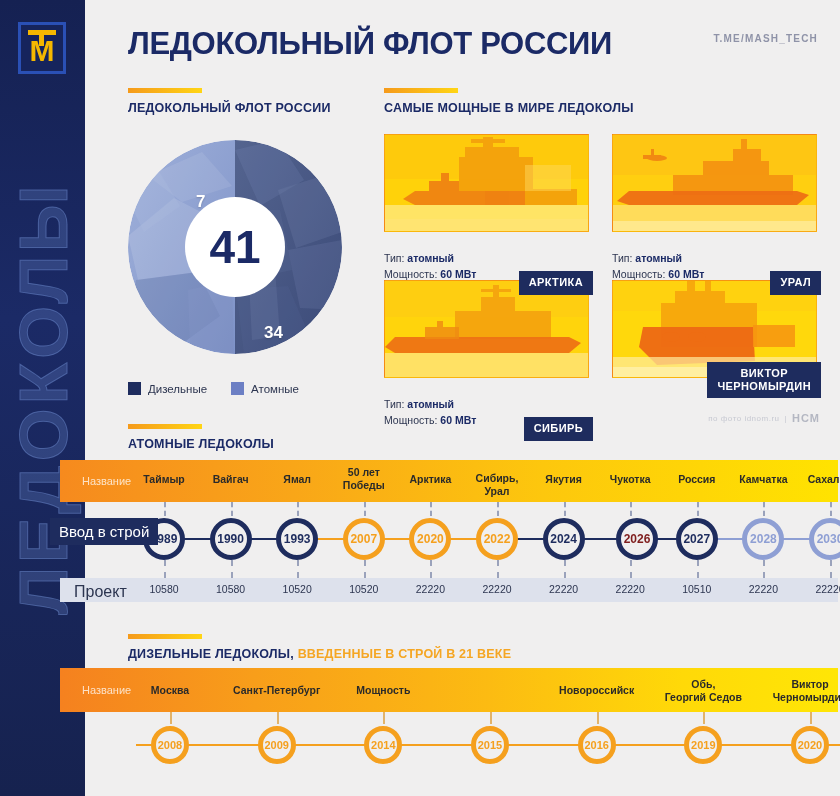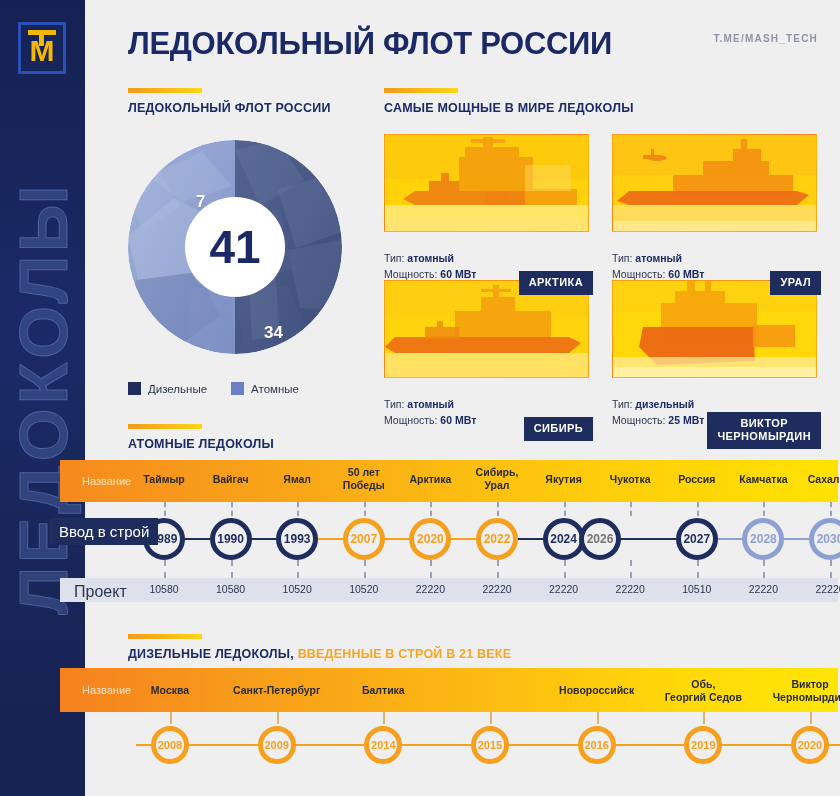--- a/index.html
+++ b/index.html
@@ -366,44 +366,40 @@
           </g>
           <g fill="#f79410" opacity="0.85">
             <rect x="140" y="44" width="42" height="22"></rect>
           </g>
           <rect x="0" y="76" width="205" height="22" fill="#ffeda0" opacity="0.7"></rect>
           <rect x="0" y="86" width="205" height="12" fill="#fff5c0" opacity="0.6"></rect>
         </svg>
       </div>
       <div class="tag" style="bottom:-20px; white-space:pre-line;">ВИКТОР
 ЧЕРНОМЫРДИН</div>
-      <div class="meta" style="margin-top:18px;">
-        <div><span>Тип:</span> <b>дизельный</b></div>
-        <div><span>Мощность:</span> <b>25 МВт</b></div>
-      </div>
     </div>
   </div>
 
   <div class="credit">
     <span>по фото idnom.ru</span>
     <span>|</span>
     <span class="big">НСМ</span>
   </div>
 
   <div class="tl" id="nuclear-tl" style="left:60px; top:460px; width:780px;">
     <div class="tl-head" id="nuc-head" style="position:absolute; left:0; top:0; width:778px; height:42px;
                 background:linear-gradient(90deg,#f68a1e 0%,#f9a618 30%,#fdc70d 62%,#ffe300 100%);">
       <div class="rowlab">Название</div>
     <div class="colname" style="left: 58px; top: 13px; width: 92px; white-space: pre-line;">Таймыр</div>
         <div class="colname" style="left: 124.6px; top: 13px; width: 92px; white-space: pre-line;">Вайгач</div>
         <div class="colname" style="left: 191.2px; top: 13px; width: 92px; white-space: pre-line;">Ямал</div>
         <div class="colname" style="left: 257.8px; top: 6px; width: 92px; white-space: pre-line;">50 лет
 Победы</div>
         <div class="colname" style="left: 324.4px; top: 13px; width: 92px; white-space: pre-line;">Арктика</div>
-        <div class="colname" style="left: 391px; top: 6px; width: 92px; white-space: pre-line;">Сибирь,
+        <div class="colname" style="left: 391px; top: 12px; width: 92px; white-space: pre-line;">Сибирь,
 Урал</div>
         <div class="colname" style="left: 457.6px; top: 13px; width: 92px; white-space: pre-line;">Якутия</div>
         <div class="colname" style="left: 524.2px; top: 13px; width: 92px; white-space: pre-line;">Чукотка</div>
         <div class="colname" style="left: 590.8px; top: 13px; width: 92px; white-space: pre-line;">Россия</div>
         <div class="colname" style="left: 657.4px; top: 13px; width: 92px; white-space: pre-line;">Камчатка</div>
         <div class="colname" style="left: 724px; top: 13px; width: 92px; white-space: pre-line;">Сахалин</div>
       </div>
     <div class="tl-body" id="nuc-body" style="position:absolute; left:0; top:42px; width:778px; height:76px;">
         <div class="tl-line" style="left: 104px; top: 36px; width: 66.6px; background: rgb(30, 44, 94);"></div>
         <div class="tl-line" style="left: 170.6px; top: 36px; width: 66.6px; background: rgb(30, 44, 94);"></div>
@@ -433,21 +429,21 @@
         <div class="tl-dash" style="left: 370.4px; top: 58px; height: 18px;"></div>
         <div class="tl-circ" style="left: 349.4px; top: 16px; border-color: rgb(245, 160, 30); color: rgb(245, 160, 30);">2020</div>
         <div class="tl-dash" style="left: 437px; top: 0px; height: 14px;"></div>
         <div class="tl-dash" style="left: 437px; top: 58px; height: 18px;"></div>
         <div class="tl-circ" style="left: 416px; top: 16px; border-color: rgb(245, 160, 30); color: rgb(245, 160, 30);">2022</div>
         <div class="tl-dash" style="left: 503.6px; top: 0px; height: 14px;"></div>
         <div class="tl-dash" style="left: 503.6px; top: 58px; height: 18px;"></div>
         <div class="tl-circ" style="left: 482.6px; top: 16px; border-color: rgb(30, 44, 94); color: rgb(30, 44, 94);">2024</div>
         <div class="tl-dash" style="left: 570.2px; top: 0px; height: 14px;"></div>
         <div class="tl-dash" style="left: 570.2px; top: 58px; height: 18px;"></div>
-        <div class="tl-circ" style="left: 519px; top: 16px; border-color: rgb(30, 44, 94); color: #737373;">2026</div>
+        <div class="tl-circ" style="left: 556px; top: 16px; border-color: rgb(30, 44, 94); color: #7f1d1d;">2026</div>
         <div class="tl-dash" style="left: 636.8px; top: 0px; height: 14px;"></div>
         <div class="tl-dash" style="left: 636.8px; top: 58px; height: 18px;"></div>
         <div class="tl-circ" style="left: 615.8px; top: 16px; border-color: rgb(30, 44, 94); color: rgb(30, 44, 94);">2027</div>
         <div class="tl-dash" style="left: 703.4px; top: 0px; height: 14px;"></div>
         <div class="tl-dash" style="left: 703.4px; top: 58px; height: 18px;"></div>
         <div class="tl-circ" style="left: 682.4px; top: 16px; border-color: rgb(142, 159, 212); color: rgb(142, 159, 212);">2028</div>
         <div class="tl-dash" style="left: 770px; top: 0px; height: 14px;"></div>
         <div class="tl-dash" style="left: 770px; top: 58px; height: 18px;"></div>
         <div class="tl-circ" style="left: 749px; top: 16px; border-color: rgb(142, 159, 212); color: rgb(142, 159, 212);">2030</div>
       </div>
@@ -467,21 +463,21 @@
       </div>
     <div class="rowpill" id="nuc-pill" style="left:-10px; top:58px;">Ввод в строй</div>
   </div>
 
   <div class="tl" id="diesel-tl" style="left:60px; top:668px; width:780px;">
     <div class="tl-head" id="dsl-head" style="position:absolute; left:0; top:0; width:778px; height:44px;
                 background:linear-gradient(90deg,#f5811f 0%,#f89e1a 25%,#fcbb12 55%,#ffd908 80%,#ffe606 100%);">
       <div class="rowlab">Название</div>
     <div class="colname" style="left: 50px; top: 16px; width: 120px; white-space: pre-line;">Москва</div>
         <div class="colname" style="left: 156.667px; top: 16px; width: 120px; white-space: pre-line;">Санкт-Петербург</div>
-        <div class="colname" style="left: 263.333px; top: 16px; width: 120px; white-space: pre-line;">Балтика</div>
+        <div class="colname" style="left: 263.333px; top: 16px; width: 120px; white-space: pre-line;">Мощность</div>
         <div class="colname" style="left: 476.667px; top: 16px; width: 120px; white-space: pre-line;">Новороссийск</div>
         <div class="colname" style="left: 583.333px; top: 10px; width: 120px; white-space: pre-line;">Обь,
 Георгий Седов</div>
         <div class="colname" style="left: 690px; top: 10px; width: 120px; white-space: pre-line;">Виктор
 Черномырдин</div>
       </div>
     <div class="tl-body" id="dsl-body" style="position:absolute; left:0; top:44px; width:778px; height:70px;">
         <div class="tl-line" style="left: 76px; top: 32px; width: 706px; background: rgb(245, 160, 30);"></div>
         <div class="tl-dash" style="left: 110px; top: 0px; height: 12px; border-color: rgb(226, 179, 106);"></div>
         <div class="tl-circ" style="left: 91px; top: 14px; width: 38px; height: 38px; border-color: rgb(245, 160, 30); color: rgb(245, 160, 30); font-size: 11px;">2008</div>

